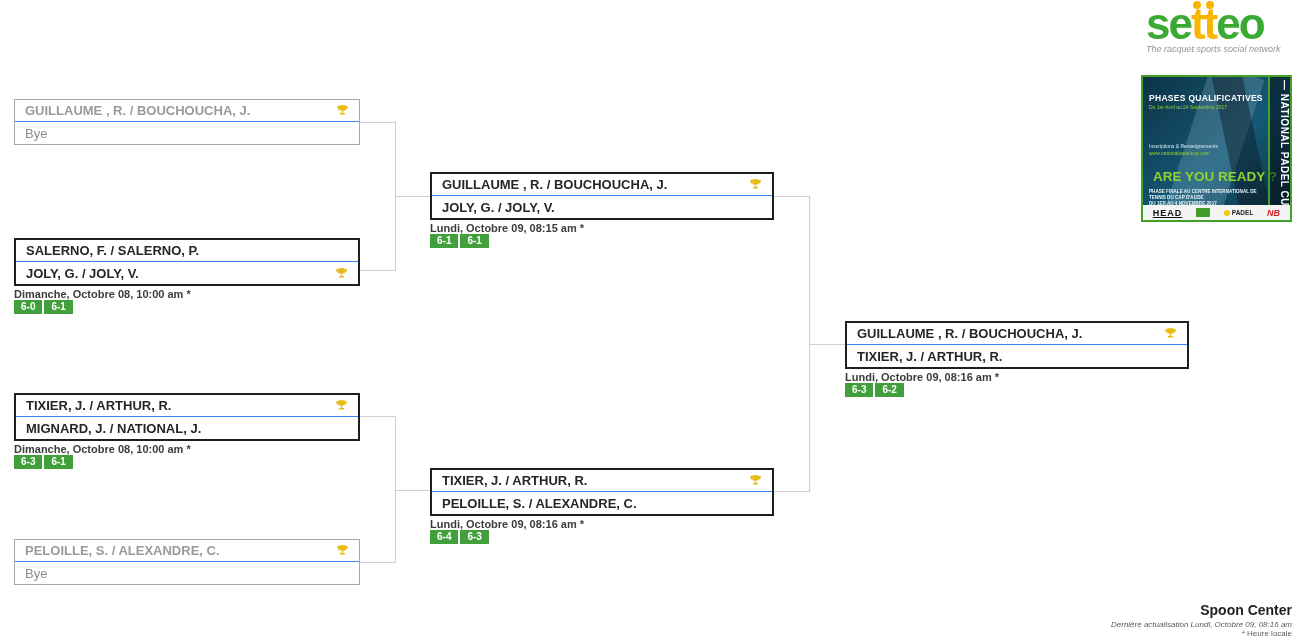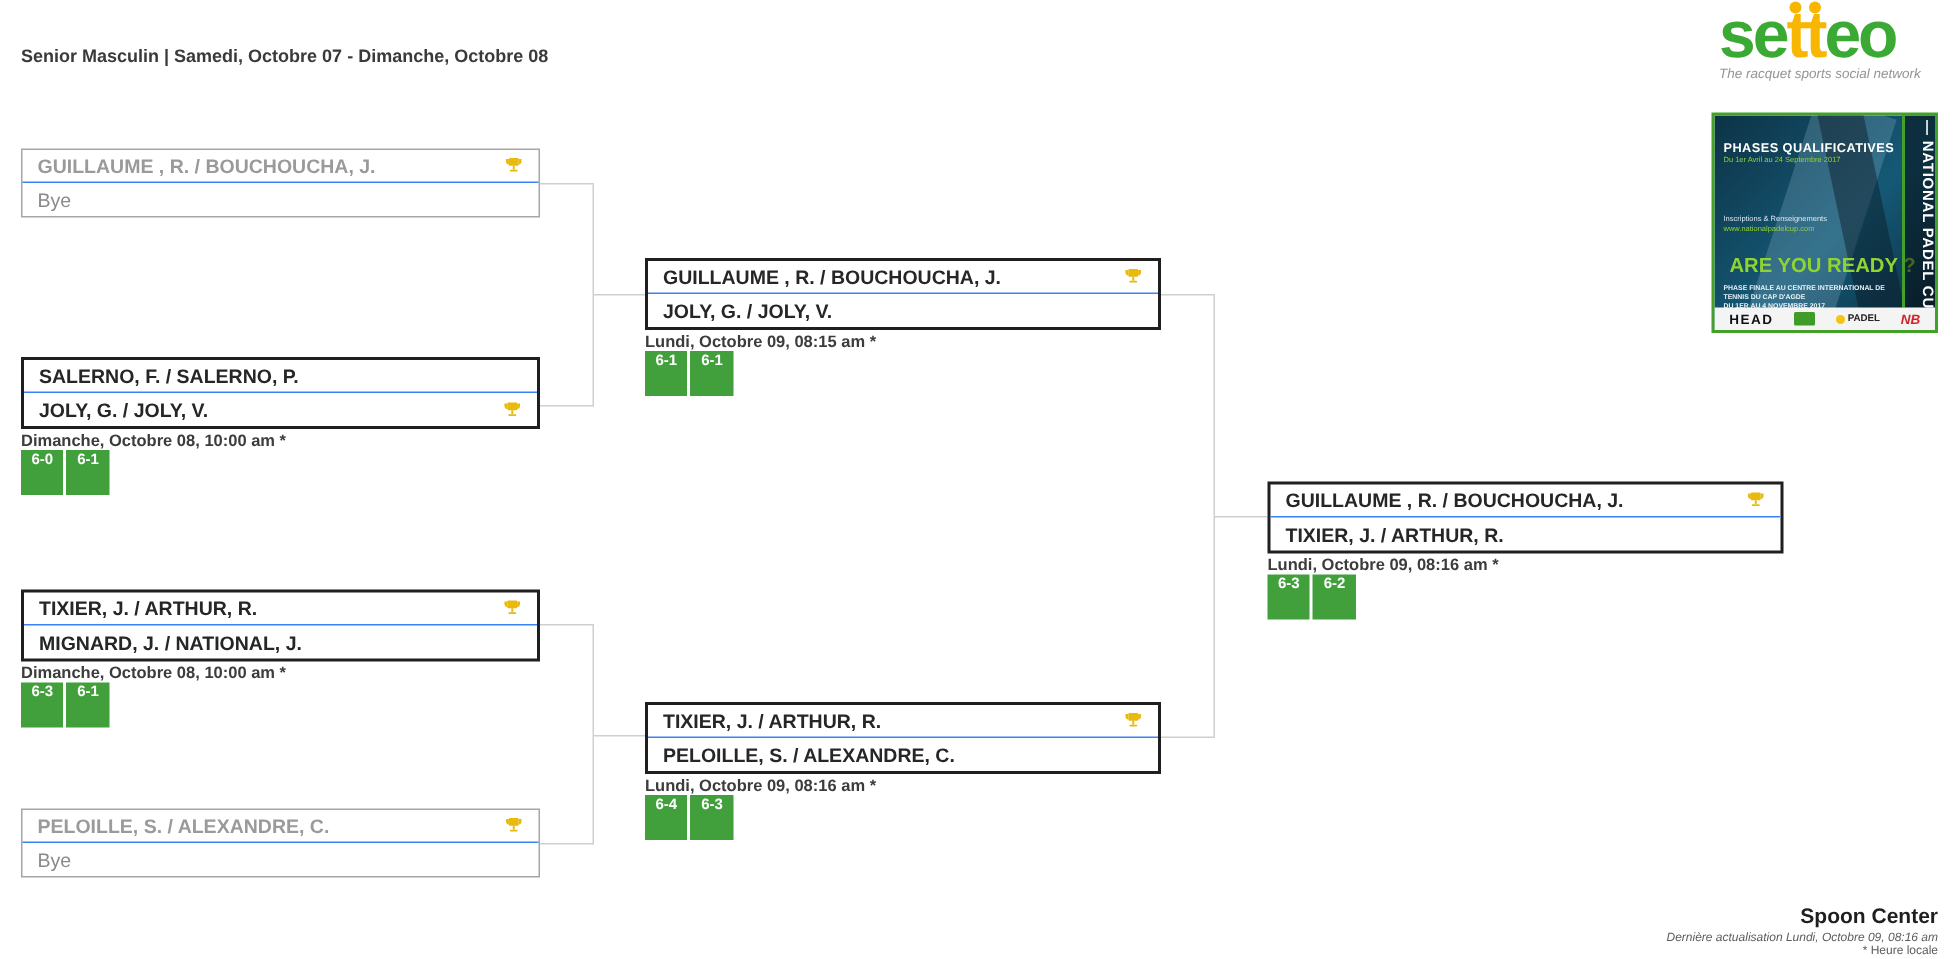--- a/index.html
+++ b/index.html
@@ -33,21 +33,21 @@
                  color:#fff; font-weight:800; font-size:10px; letter-spacing:.5px;
                  padding-top:3px; white-space:nowrap; }
   .ad-phases { position:absolute; left:6px; top:16px; color:#fff; font-weight:800; font-size:8.5px; letter-spacing:.3px; }
   .ad-phases-sub { position:absolute; left:6px; top:27px; color:#8fd430; font-size:5px; }
   .ad-info { position:absolute; left:6px; top:66px; color:#d8e8ef; font-size:5px; line-height:7px; }
   .ad-info .www { color:#8fd430; }
   .ad-ready { position:absolute; left:10px; top:92px; color:#8fd430; font-weight:800; font-size:13.5px; white-space:nowrap; }
   .ad-finale { position:absolute; left:6px; top:112px; color:#e8f2f6; font-size:4.6px; line-height:6px; font-weight:700; width:118px; }
   .ad-sponsors { position:absolute; left:0; right:0; bottom:0; height:15px; background:#f4f4f4;
                  display:flex; align-items:center; justify-content:space-around; padding:0 3px; }
-  .sp-head { font-size:9px; font-weight:800; letter-spacing:1px; color:#111; }
+  .sp-head { font-size:9px; font-weight:800; letter-spacing:1px; color:#111;text-decoration:underline; }
   .sp-green { width:14px; height:9px; background:#3f9c28; border-radius:1px; }
   .sp-padel { display:flex; align-items:center; gap:2px; font-size:6.5px; font-weight:800; color:#222; }
   .sp-ball { width:6px; height:6px; border-radius:50%; background:#f4c50b; display:inline-block; }
   .sp-nb { font-size:9px; font-weight:800; font-style:italic; color:#d1232a; }
 
   
   .hline { position:absolute; height:1px; background:#cfcfcf; }
   .vline { position:absolute; width:1px; background:#cfcfcf; }
 
   
@@ -56,42 +56,41 @@
   .match.bye .box { border:1px solid #a6a6a6; }
   .team { height:22px; display:flex; align-items:center; justify-content:space-between;
           padding:0 10px; font-size:13px; font-weight:700; color:#262626; white-space:nowrap; }
   .team:first-child { border-bottom:1px solid #3b82f6; }
   .match.bye .team { color:#9a9a9a; }
   .match.bye .team.byerow { color:#8a8a8a; font-weight:400; }
   .trophy { display:inline-flex; flex:none; margin-left:8px; }
   .meta { display:flex; justify-content:space-between; align-items:flex-start; margin-top:2px;flex-direction:column; }
   .mdate { font-size:11px; font-weight:700; color:#3c3c3c; }
   .scores { display:flex; gap:2px; }
-  .badge { background:#42a03c; color:#fff; font-size:10px; font-weight:700; padding:1px 7px 18px; }
+  .badge { background:#42a03c; color:#fff; font-size:10px; font-weight:700; padding:1px 7px 2px; }
 
   
   .spoon { position:absolute; left:1215px; top:489px; width:77px; height:76px;
            background:#b1a58a; border:2px solid #5d9140; text-align:center; color:#fff; }
   .spoon-word { margin-top:13px; font-size:13px; letter-spacing:3px; font-weight:400; }
   .spoon-rule { display:flex; align-items:center; justify-content:center; gap:14px; margin-top:1px; }
   .spoon-rule i { display:block; width:16px; height:1px; background:#fff; }
   .spoon-icon { margin-top:5px; }
 
   
   .footer { position:absolute; right:14px; top:602px; text-align:right; }
   .venue-name { font-size:14px; font-weight:700; color:#1f1f1f; }
   .venue-updated { font-size:8px; color:#5c5c5c; margin-top:2px;font-style:italic; }
   .venue-note { font-size:8px; color:#5c5c5c; }
 </style>
 </head>
 <body>
 
 <div class="stage">
 
-  <div class="subtitle">Senior Masculin | Samedi, Octobre 07 - Dimanche, Octobre 08</div>
 
   <div class="setteo">
     <div class="setteo-word"><span class="lg">se</span><span class="lt">t</span><span class="lt">t</span><span class="lg">eo</span></div>
     <div class="setteo-tag">The racquet sports social network</div>
   </div>
 
   <div class="ad">
     <div class="ad-shape1"></div>
     <div class="ad-shape2"></div>
     <div class="ad-phases">PHASES QUALIFICATIVES</div>

